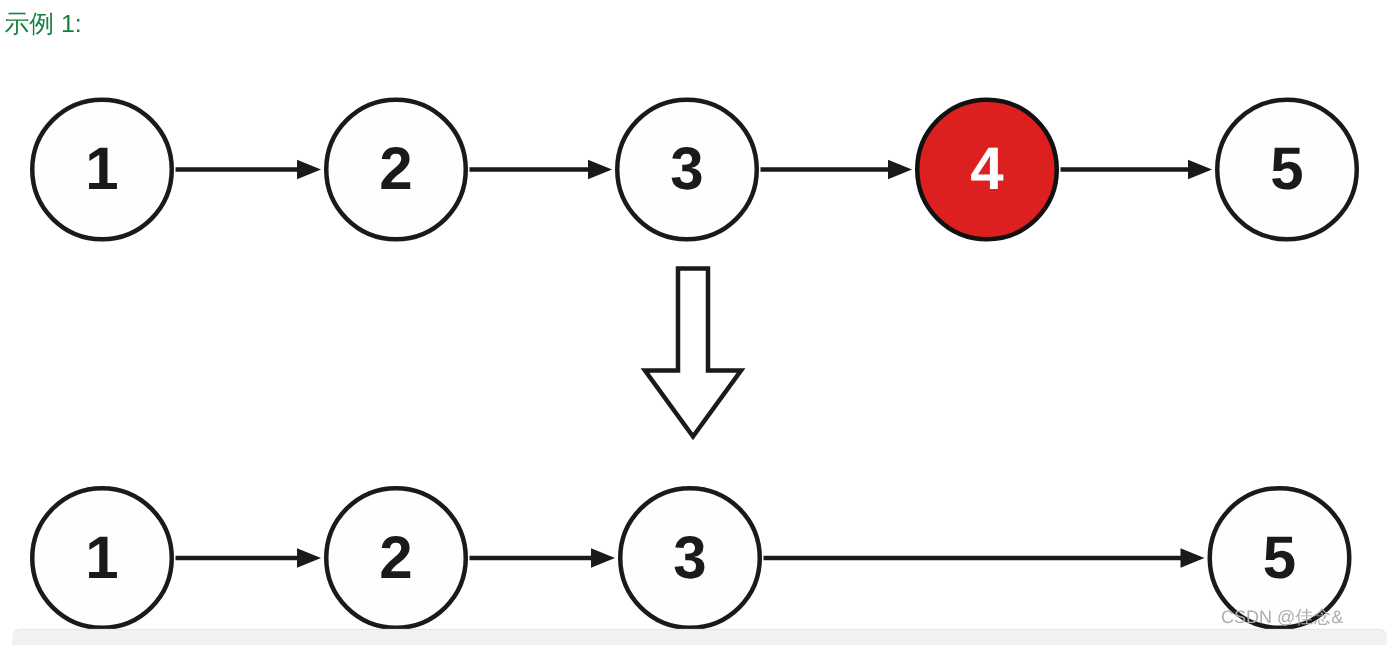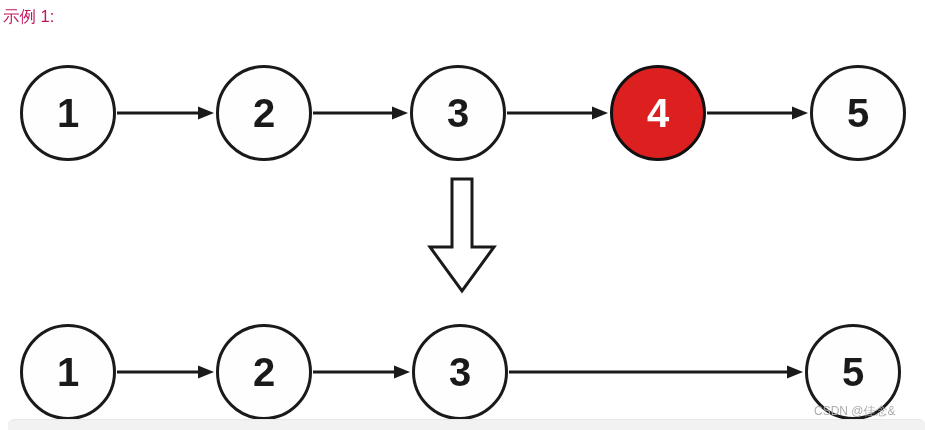--- a/index.html
+++ b/index.html
@@ -6,21 +6,21 @@
   .canvas{
     position:relative;
     width:925px;height:430px;
     background:#ffffff;
     overflow:hidden;
     font-family:"Liberation Sans","DejaVu Sans",sans-serif;
   }
   .example-title{
     position:absolute;left:3px;top:5px;
     font-size:16.5px;line-height:22px;
-    color:#be185d;
+    color:#15803d;
     font-weight:400;
   }
   .arrow-layer{
     position:absolute;left:0;top:0;width:925px;height:430px;
     pointer-events:none;
   }
   .node{
     position:absolute;
     width:96px;height:96px;
     box-sizing:border-box;

